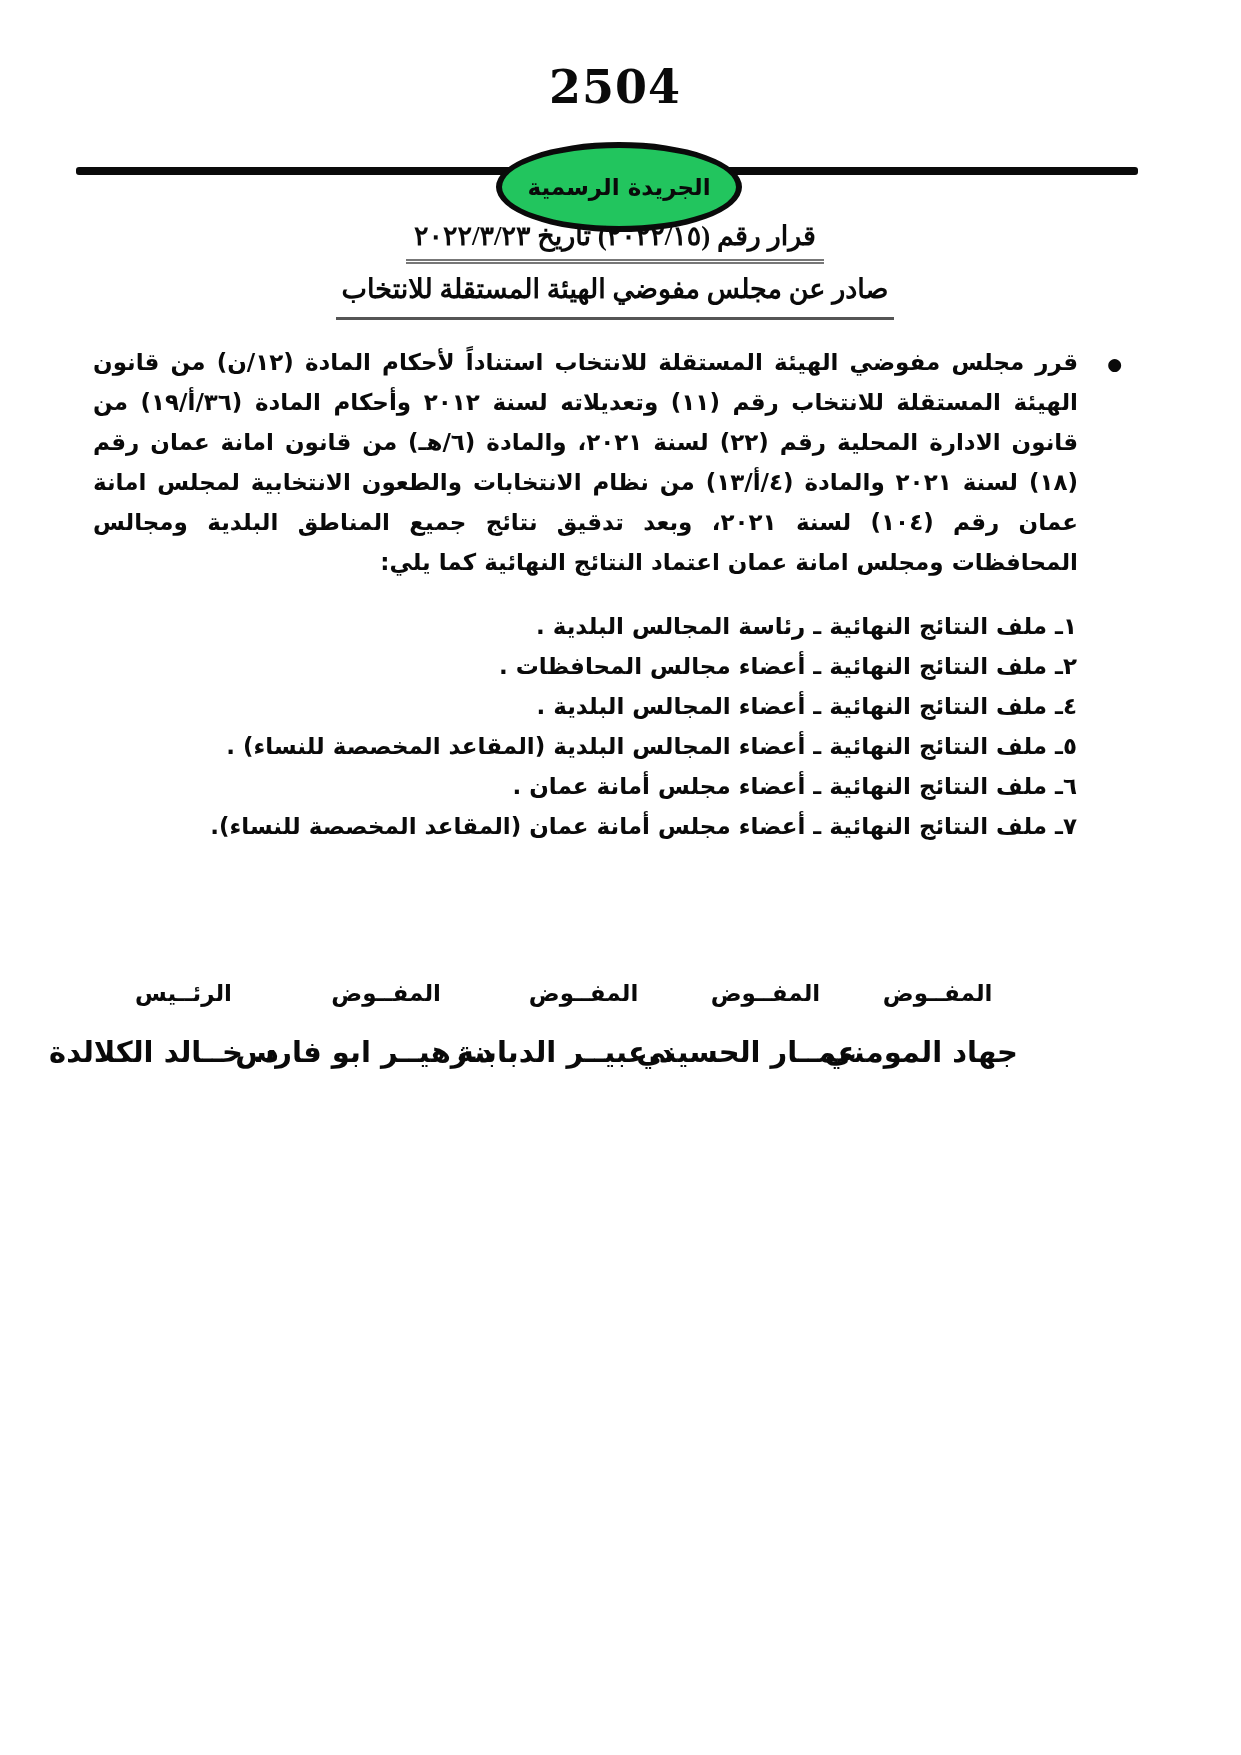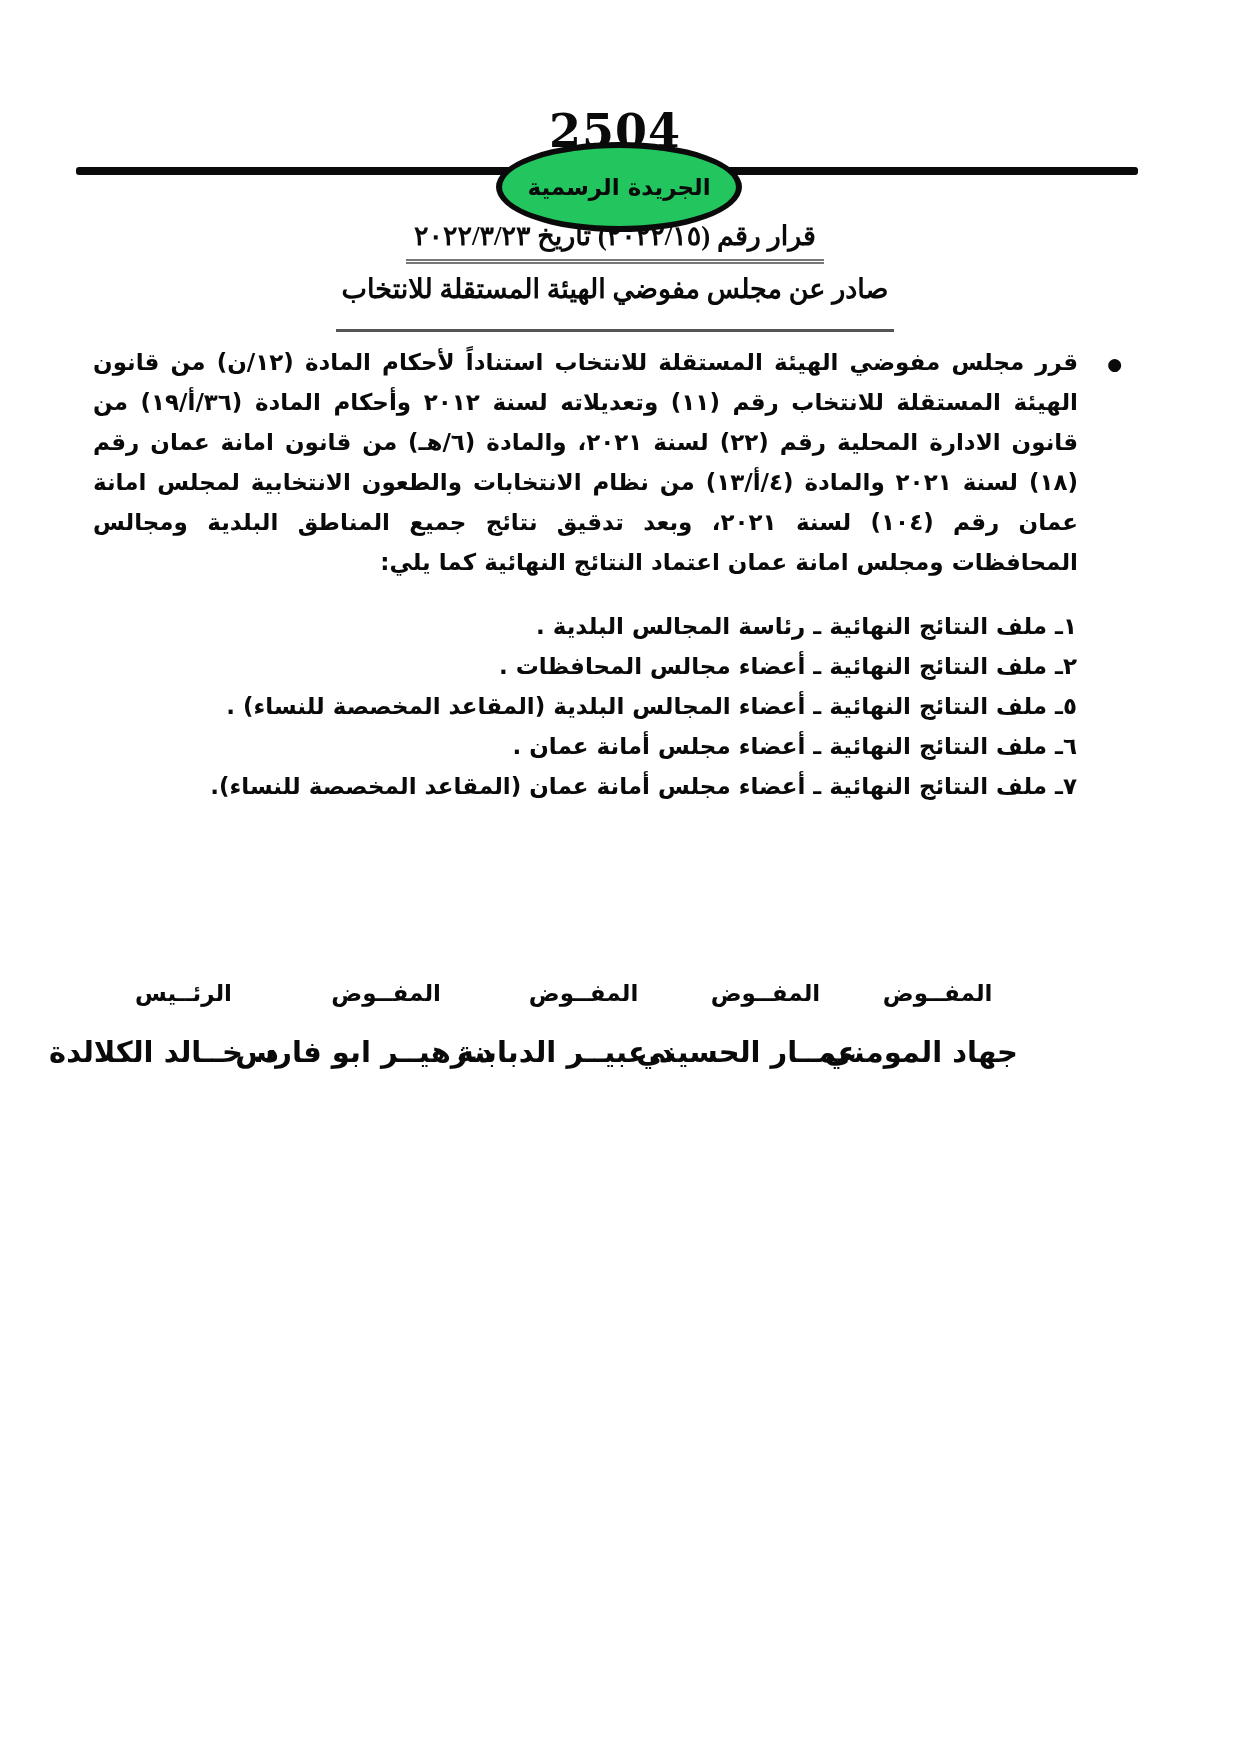--- a/index.html
+++ b/index.html
@@ -20,21 +20,20 @@
   .page-num {
     position: absolute;
     top: 60px;
     left: 0;
     width: 1230px;
     text-align: center;
     font-family: "DejaVu Serif", "Liberation Serif", serif;
     font-size: 46px;
     font-weight: bold;
     letter-spacing: 1px;
-    margin-top: 44px;
   }
 
   
   .divider-line {
     position: absolute;
     top: 167px;
     left: 76px;
     width: 1062px;
     height: 8px;
     background: #0a0a0a;
@@ -73,21 +72,21 @@
     font-size: 27px;
     font-weight: bold;
     padding: 0 8px 7px 8px;
     border-bottom: 5px double #777777;
   }
   .title-line2-wrap { margin-top: 9px; }
   .title-line2 {
     display: inline-block;
     font-size: 27px;
     font-weight: bold;
-    padding: 0 6px 24px 6px;
+    padding: 0 6px 12px 6px;
     border-bottom: 3px solid #555555;
   }
 
   
   .decision-para {
     position: absolute;
     top: 342px;
     right: 163px;
     width: 985px;
     direction: rtl;
@@ -165,20 +164,21 @@
 </div>
 
 <div class="decision-para">
   <span class="bullet-marker">●</span>
   <span>قرر مجلس مفوضي الهيئة المستقلة للانتخاب استناداً لأحكام المادة (١٢/ن) من قانون الهيئة المستقلة للانتخاب رقم (١١) وتعديلاته لسنة ٢٠١٢ وأحكام المادة (٣٦/أ/١٩) من قانون الادارة المحلية رقم (٢٢) لسنة ٢٠٢١، والمادة (٦/هـ) من قانون امانة عمان رقم (١٨) لسنة ٢٠٢١ والمادة (٤/أ/١٣) من نظام الانتخابات والطعون الانتخابية لمجلس امانة عمان رقم (١٠٤) لسنة ٢٠٢١، وبعد تدقيق نتائج جميع المناطق البلدية ومجالس المحافظات ومجلس امانة عمان اعتماد النتائج النهائية كما يلي:</span>
 </div>
 
 <div class="results-list">
   <span class="result-item">١ـ ملف النتائج النهائية ـ رئاسة المجالس البلدية .</span>
   <span class="result-item">٢ـ ملف النتائج النهائية ـ أعضاء مجالس المحافظات .</span>
+  <span class="result-item">٤ـ ملف النتائج النهائية ـ أعضاء المجالس البلدية .</span>
   <span class="result-item">٥ـ ملف النتائج النهائية ـ أعضاء المجالس البلدية (المقاعد المخصصة للنساء) .</span>
   <span class="result-item">٦ـ ملف النتائج النهائية ـ أعضاء مجلس أمانة عمان .</span>
   <span class="result-item">٧ـ ملف النتائج النهائية ـ أعضاء مجلس أمانة عمان (المقاعد المخصصة للنساء).</span>
 </div>
 
 <div class="signatures">
   <div class="sig-col">
     <div class="sig-title">المفــوض</div>
     <div class="sig-name">جهاد المومني</div>
   </div>

